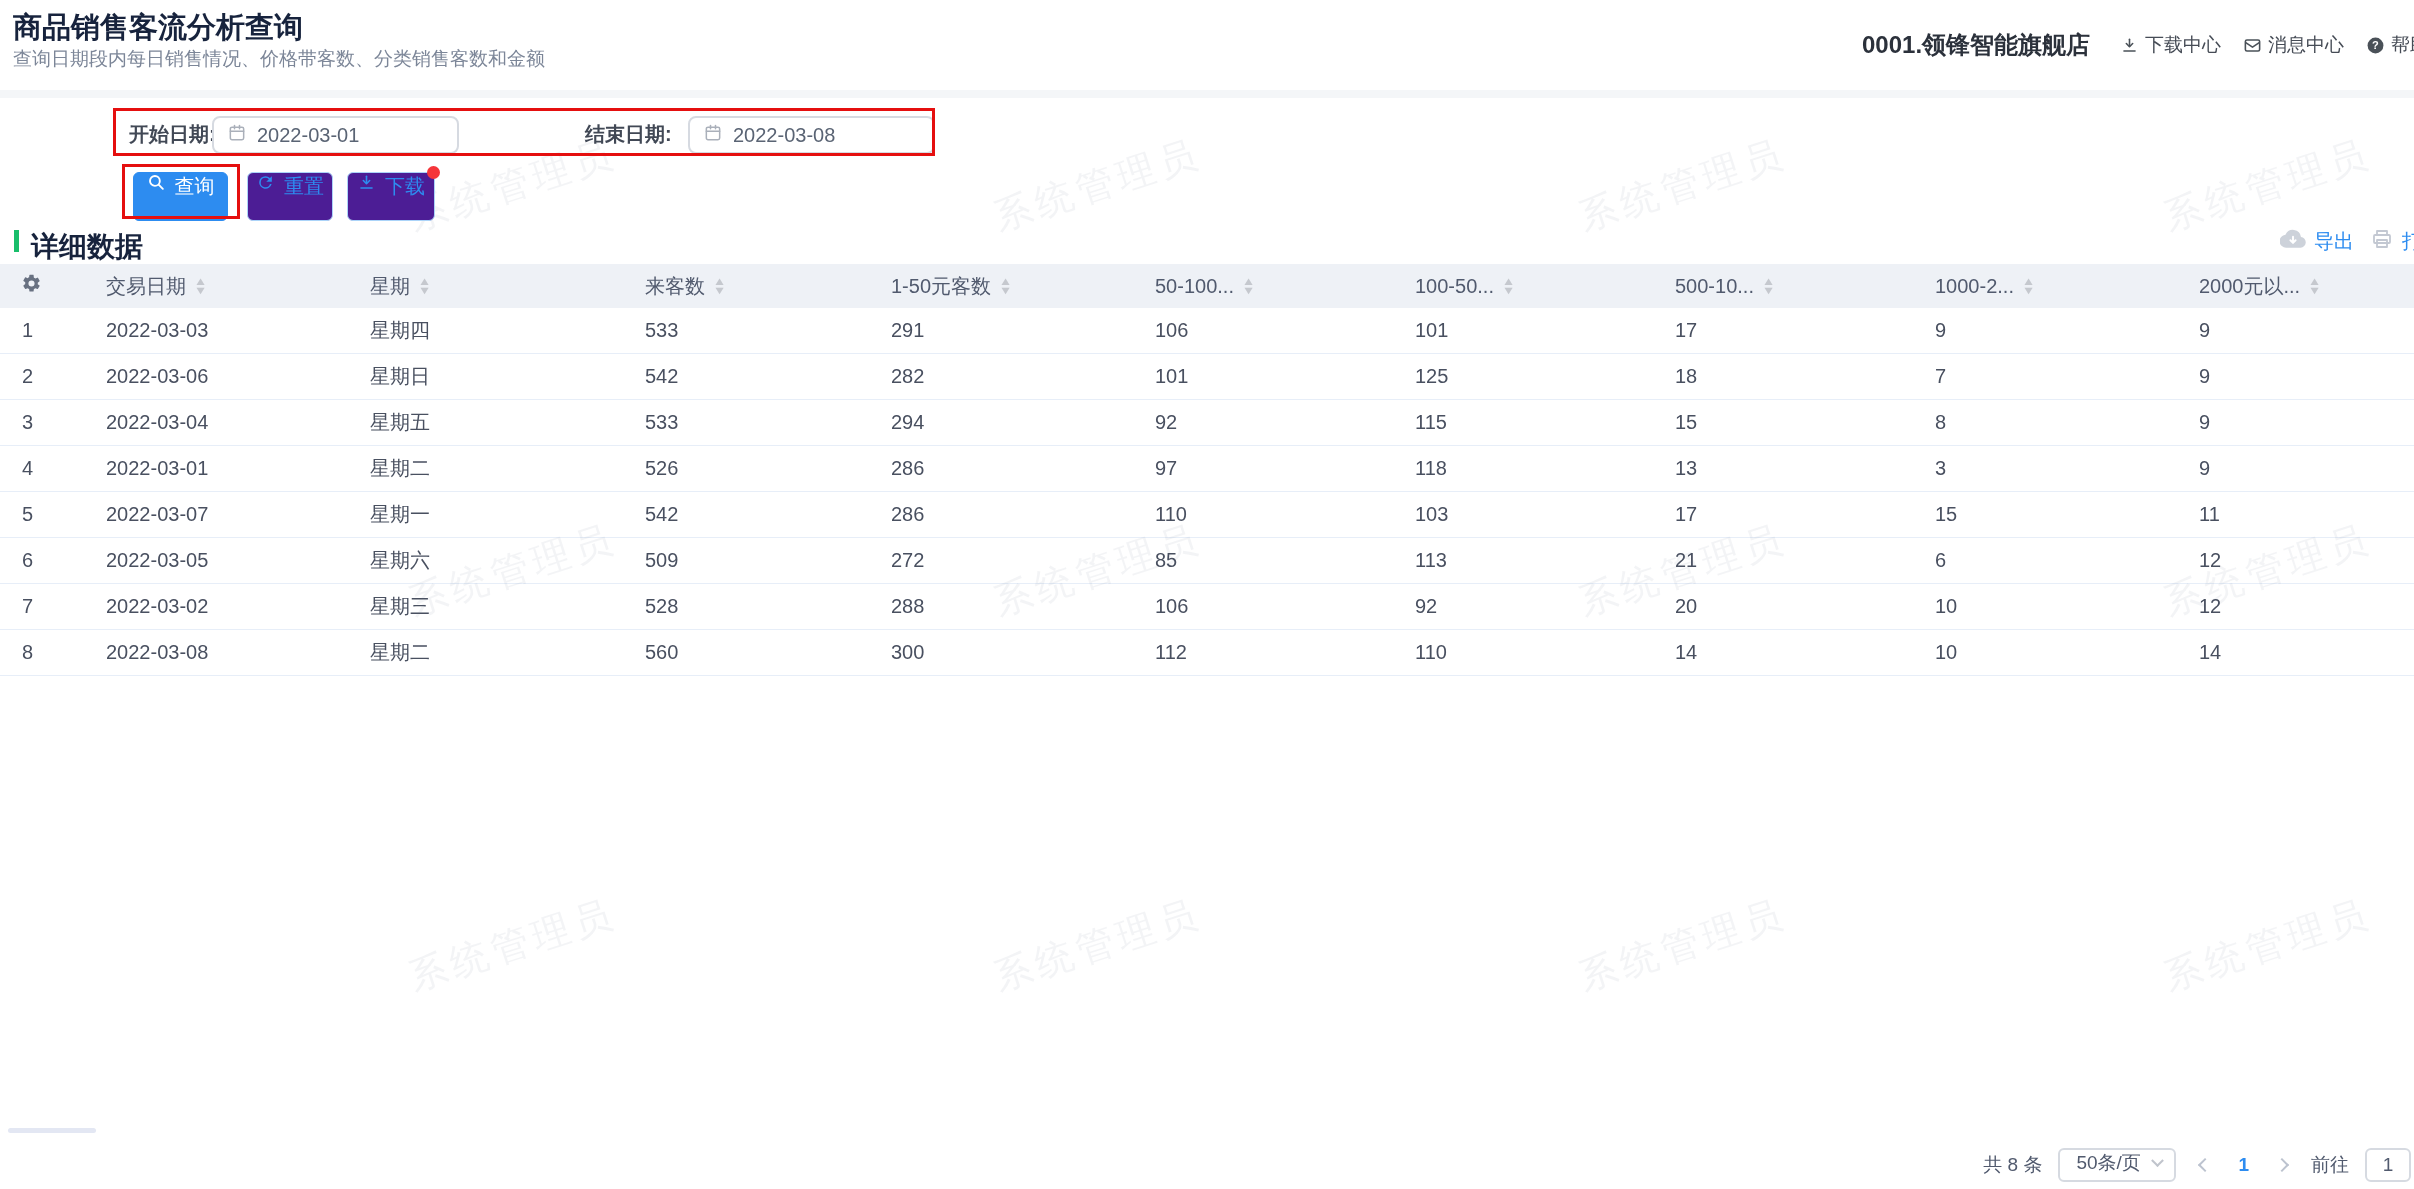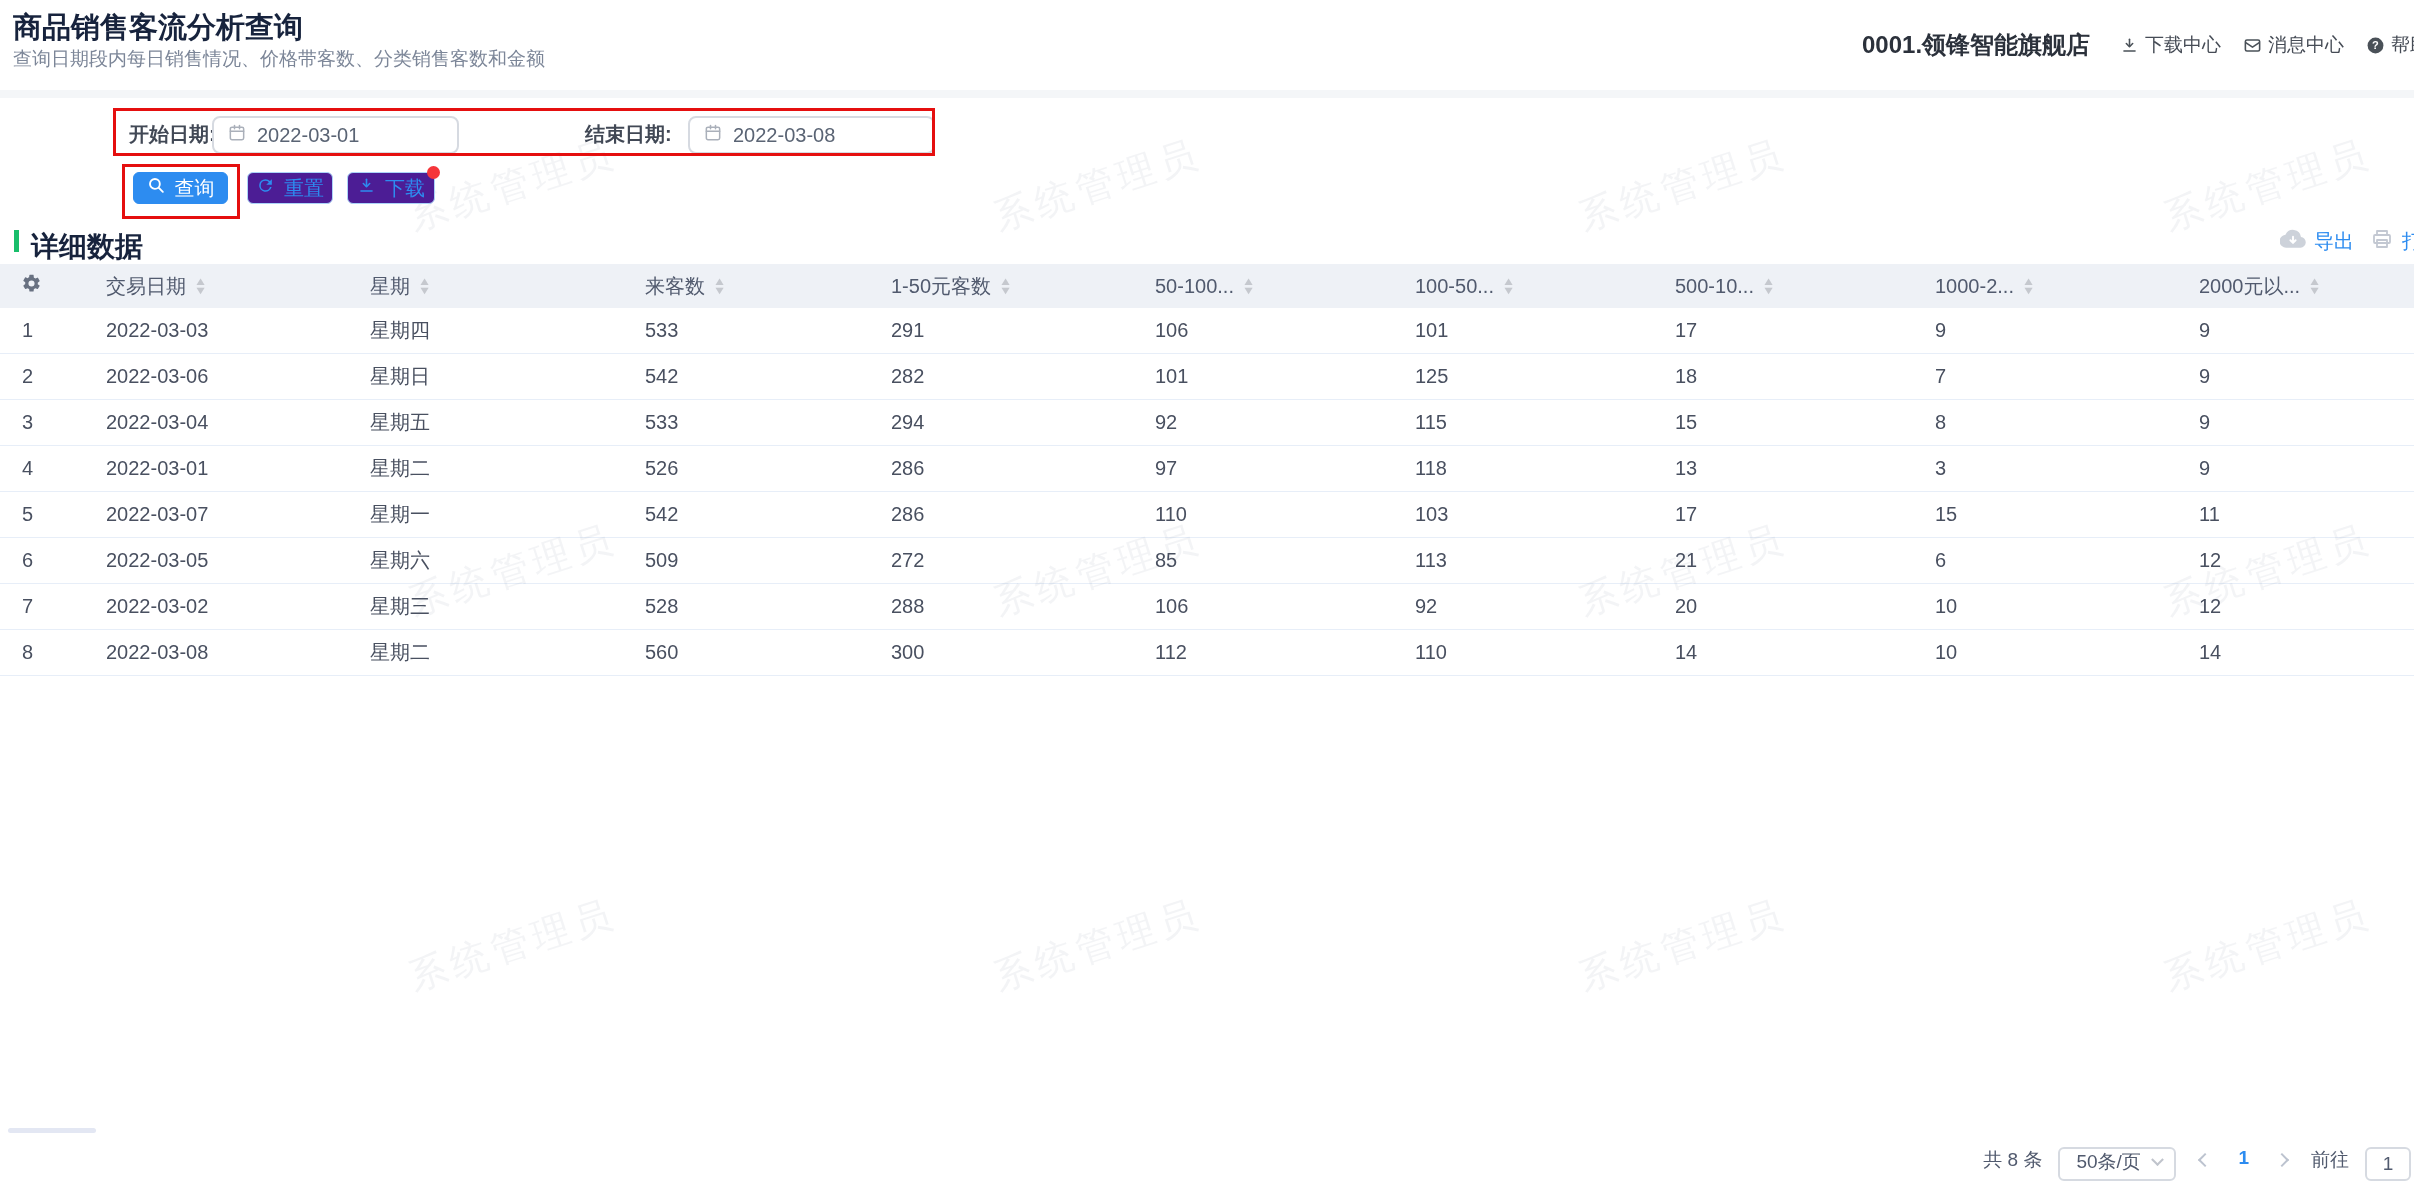--- a/index.html
+++ b/index.html
@@ -24,22 +24,22 @@
   .band { position:absolute; top:90px; left:0; right:0; height:8px; background:#f4f6f8; z-index:3; }
   
   .filter-label { position:absolute; height:36px; display:flex; align-items:center;
                   font-size:20px; font-weight:bold; color:#414855; z-index:3; }
   .date-input { position:absolute; top:116px; width:247px; height:38px; border:2px solid #d6dae1;
                 border-radius:8px; background:#fff; display:flex; align-items:center; gap:10px;
                 padding-left:13px; z-index:3; }
   .date-input input { border:none; outline:none; font-size:20px; color:#5a6474; width:170px;
                       font-family:inherit; background:transparent; }
   
-  .btn { position:absolute; top:172px; height:32px; border-radius:6px; display:flex;
-         align-items:center; justify-content:center; gap:9px; font-size:20px; cursor:pointer; z-index:3; }
+  .btn { position:absolute; top:172px; height:49px; border-radius:6px; display:flex;
+         justify-content:center; gap:9px; font-size:20px; cursor:pointer; z-index:3; }
   .btn-primary { background:#2d8cf0; color:#fff; border:1px solid #2d8cf0; }
   .btn-light { background:#4c1d95; color:#2d8cf0; border:1px solid #abd4f9; }
   .btn-query { left:133px; width:95px; }
   .btn-reset { left:247px; width:86px; }
   .btn-download { left:347px; width:88px; }
   .red-dot { position:absolute; top:-7px; right:-6px; width:13px; height:13px; border-radius:50%;
              background:#f5353a; }
   
   .anno { position:absolute; border:3px solid #e50f0f; z-index:6; pointer-events:none; }
   .anno-dates { left:113px; top:108px; width:822px; height:48px; }
@@ -56,21 +56,21 @@
               align-items:center; }
   .thead { height:44px; background:#eef1f6; color:#515a6e; font-size:20px; }
   .th { display:flex; align-items:center; gap:9px; padding-left:16px; cursor:pointer; }
   .th.gear-cell { padding-left:21px; cursor:pointer; }
   .carets { display:flex; flex-direction:column; color:#c5c8ce; }
   .carets span { font-size:11px; line-height:9px; transform:scaleX(1.25); }
   .tr { height:46px; border-bottom:1px solid #e7eef8; font-size:20px; color:#495060; }
   .td { padding-left:16px; overflow:hidden; white-space:nowrap; }
   .td:first-child { padding-left:22px; }
   
-  .pagination { position:absolute; top:1147px; right:3px; height:36px; display:flex; align-items:flex-start;
+  .pagination { position:absolute; top:1147px; right:3px; height:36px; display:flex; align-items:center;
                 gap:16px; font-size:19px; color:#515a6e; z-index:3; white-space:nowrap; }
   .page-select { width:118px; height:34px; border:2px solid #d6dae1; border-radius:6px; display:flex;
                  align-items:center; justify-content:space-between; padding:0 12px 4px 16px; cursor:pointer;
                  color:#515a6e; background:#fff; }
   .chev-down { width:9px; height:9px; border-right:2px solid #c0c4cc; border-bottom:2px solid #c0c4cc;
                transform:rotate(45deg) translate(-2px,-2px); }
   .pg-arrow { width:26px; height:26px; display:flex; align-items:center; justify-content:center; cursor:pointer; }
   .chev-l { width:10px; height:10px; border-left:2px solid #bcc3cf; border-bottom:2px solid #bcc3cf;
             transform:rotate(45deg); }
   .chev-r { width:10px; height:10px; border-right:2px solid #bcc3cf; border-top:2px solid #bcc3cf;

